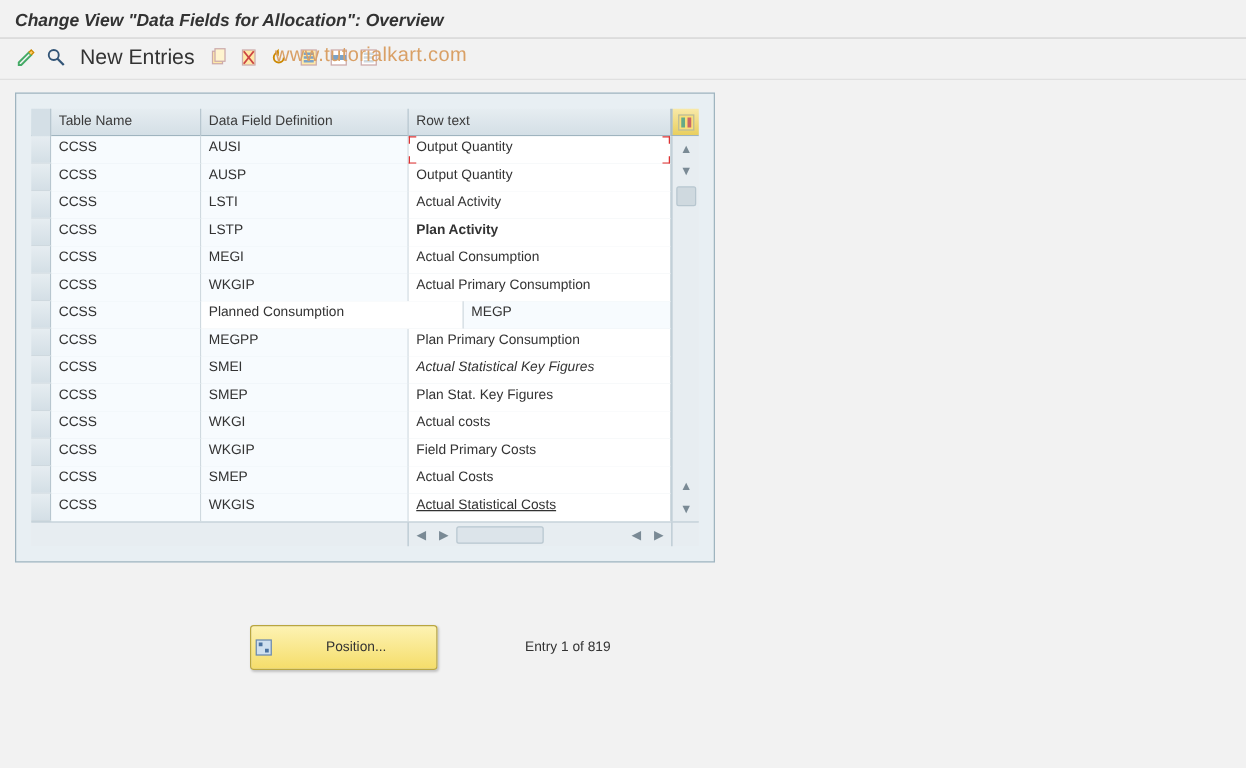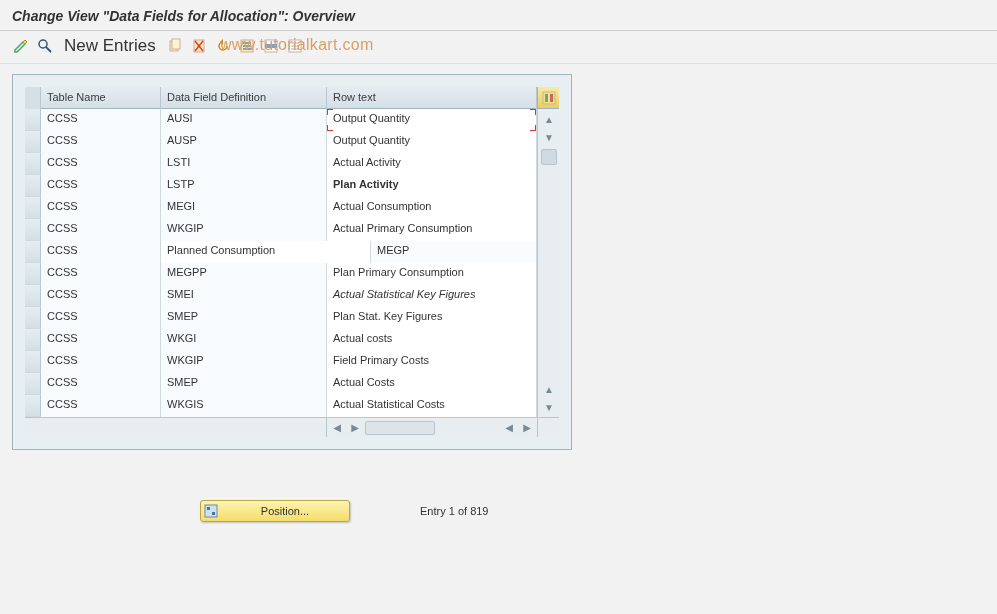--- a/index.html
+++ b/index.html
@@ -175,21 +175,21 @@
     position:absolute;
     left: 0; right:0;
     top: 500px;
     display:flex;
     align-items:center;
   }
   .position-btn {
     margin-left: 200px;
     display:flex;
     align-items:center;
-    height:22px;
+    height:36px;
     width:150px;
     background: linear-gradient(#fdf3b3,#f5dd6a);
     border:1px solid #b9a63f;
     border-radius:3px;
     cursor:pointer;
     font-size:11px;
     color:#333;
     box-shadow: 1px 1px 2px rgba(0,0,0,.2);
   }
   .position-btn .ic {
@@ -358,21 +358,21 @@
           <div class="t-row">
             <div class="rowsel"></div>
             <div class="cell col1">CCSS</div>
             <div class="cell col2">SMEP</div>
             <div class="cell col3" style="position: relative;">Actual Costs</div>
           </div>
           <div class="t-row">
             <div class="rowsel"></div>
             <div class="cell col1">CCSS</div>
             <div class="cell col2">WKGIS</div>
-            <div class="cell col3" style="position: relative;">Actual Statistical Costs</div>
+            <div class="cell col3" style="position: relative; text-decoration: underline;">Actual Statistical Costs</div>
           </div>
         </div>
       <div class="vscroll">
         <div class="arrow up">▲</div>
         <div class="arrow dn">▼</div>
         <div class="thumb"></div>
         <div class="arrow bup">▲</div>
         <div class="arrow bdn">▼</div>
       </div>
     </div>

